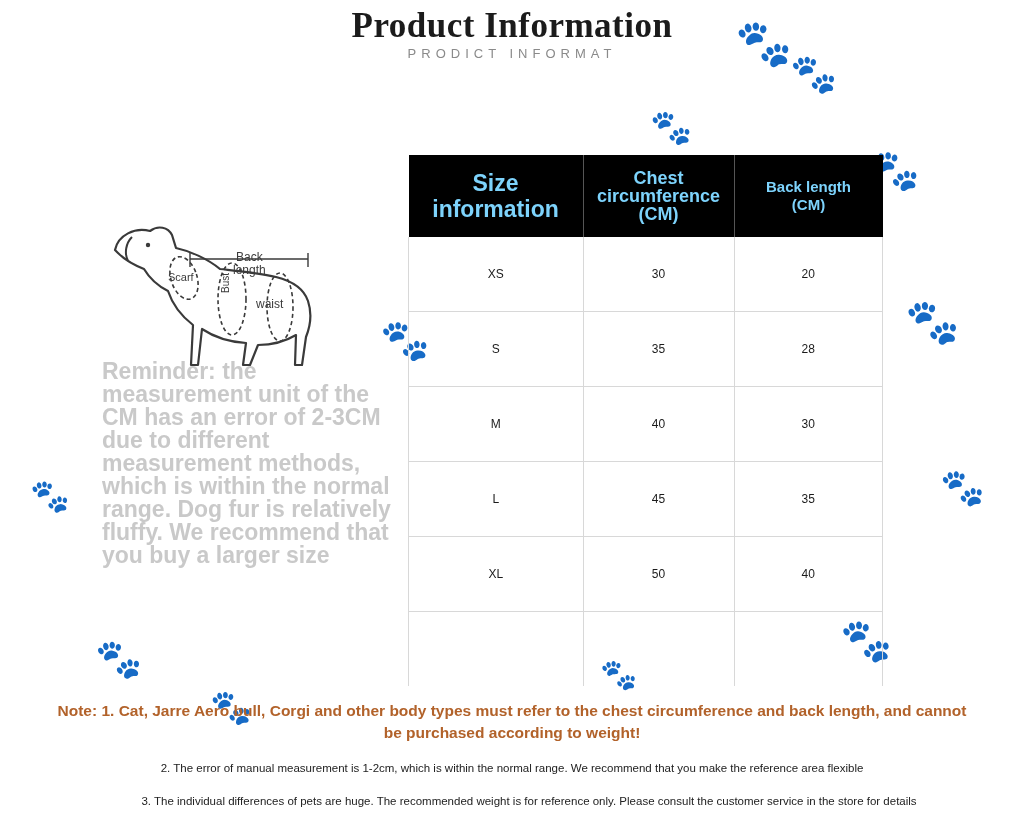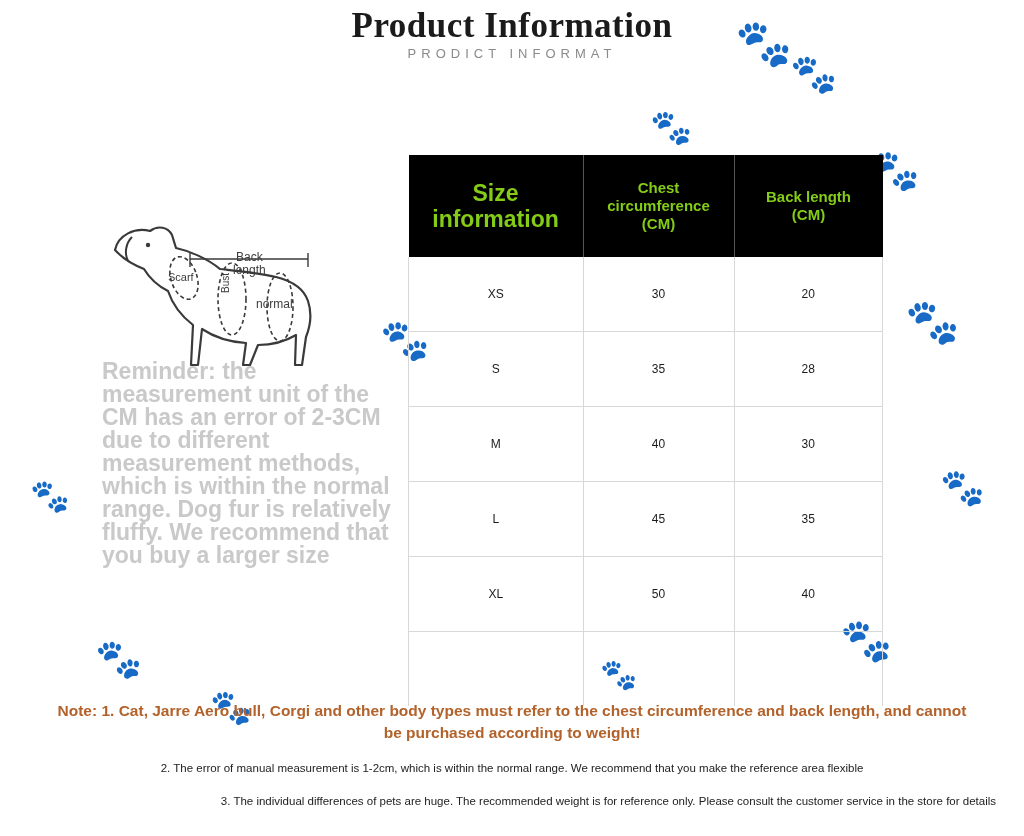--- a/index.html
+++ b/index.html
@@ -103,33 +103,33 @@
     top: 155px;
     width: 448px;
   }
   table.size-table {
     border-collapse: collapse;
     width: 448px;
     table-layout: fixed;
   }
   table.size-table thead th {
     background: #000000;
-    color: #84cc16;
+    color: #7dd3fc;
     font-weight: bold;
     text-align: center;
     vertical-align: middle;
     height: 74px;
-    padding: 14px 4px;
+    padding: 4px 4px;
     border-left: 1px solid #555;
     border-right: 1px solid #555;
   }
   table.size-table thead th:first-child { border-left: none; }
   table.size-table thead th:last-child { border-right: none; margin-left: 32px; }
   .th-size { font-size: 23px; line-height: 26px; }
-  .th-chest { font-size: 15px; line-height: 18px; }
+  .th-chest { font-size: 18px; line-height: 18px; }
   .th-back { font-size: 15px; line-height: 18px; }
 
   table.size-table tbody td {
     height: 72px;
     text-align: center;
     vertical-align: middle;
     font-size: 12px;
     color: #1b1b1b;
     border-bottom: 1px solid #d8d8d8;
     border-left: 1px solid #d8d8d8;
@@ -157,21 +157,21 @@
     padding: 0 48px;
   }
   .note-2, .note-3 {
     color: #222;
     font-size: 11.5px;
     line-height: 17px;
     padding: 0 62px;
     margin-top: 16px;
   }
   .note-2 { text-align: center; }
-  .note-3 { text-align: right; padding-left: 62px; padding-right: 28px; }
+  .note-3 { text-align: center; padding-left: 62px; padding-right: 28px; }
 </style>
 </head>
 <body>
 
 <div class="paw-layer">
   <span class="paw" style="left:735px;top:20px;">🐾</span>
   <span class="paw" style="left:790px;top:55px;font-size:38px;">🐾</span>
   <span class="paw" style="left:650px;top:110px;font-size:34px;">🐾</span>
   <span class="paw" style="left:870px;top:150px;font-size:40px;">🐾</span>
   <span class="paw" style="left:905px;top:300px;font-size:44px;">🐾</span>
@@ -216,21 +216,21 @@
       <line x1="110" y1="38" x2="110" y2="52" stroke="#3a3a3a" stroke-width="1.4"></line>
       <line x1="228" y1="38" x2="228" y2="52" stroke="#3a3a3a" stroke-width="1.4"></line>
     </svg>
 
     <span class="lbl lbl-scarf">Scarf</span>
     <span class="lbl lbl-back">
       <span>Back</span><br>
       <span>length</span>
     </span>
     <span class="lbl lbl-bust">Bust</span>
-    <span class="lbl lbl-waist">normal</span>
+    <span class="lbl lbl-waist">waist</span>
 
     <div class="reminder">Reminder: the measurement unit of the CM has an error of 2-3CM due to different measurement methods, which is within the normal range. Dog fur is relatively fluffy. We recommend that you buy a larger size</div>
   </div>
 
   <div class="table-wrap">
     <table class="size-table">
       <thead>
         <tr>
           <th class="th-size" style="width:166px;">
             <span>Size</span><br>

